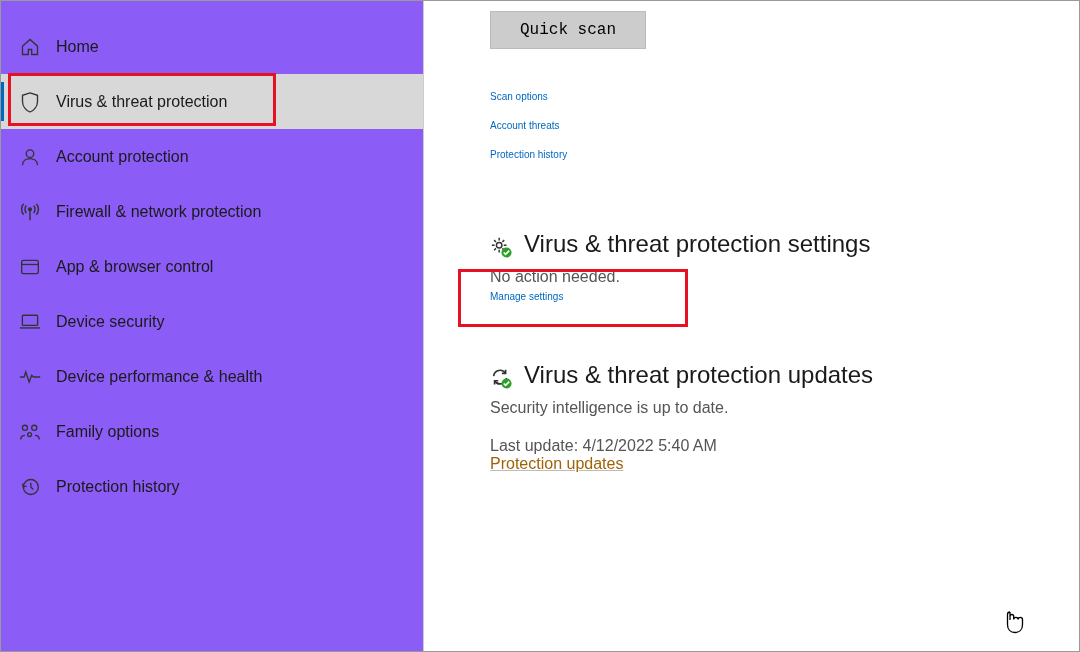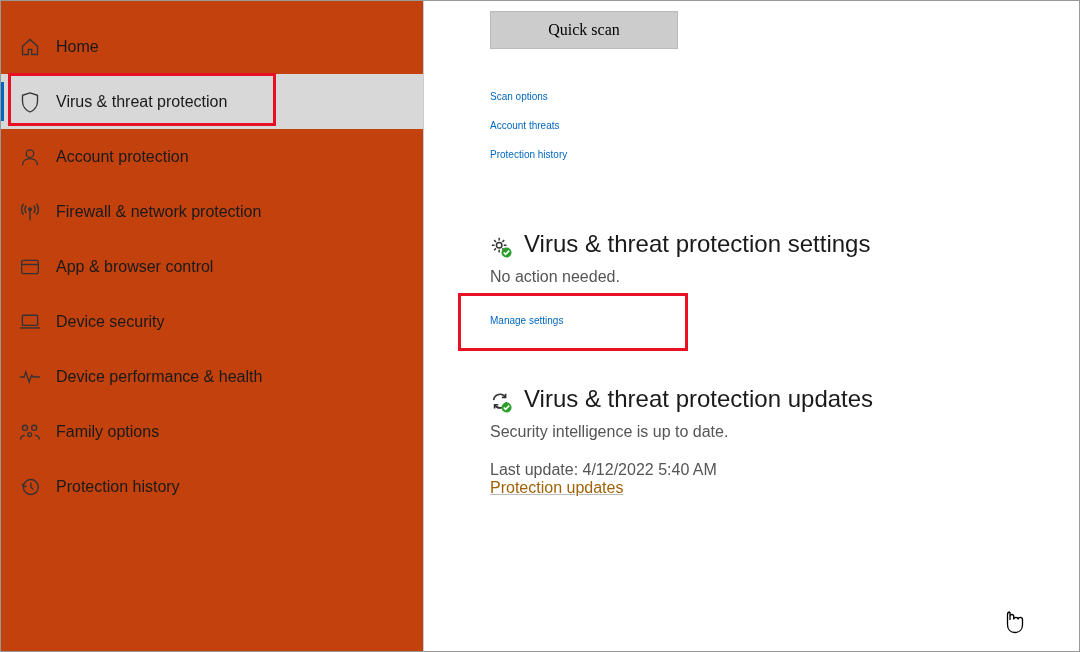--- a/index.html
+++ b/index.html
@@ -9,21 +9,21 @@
       color: #1a1a1a;
       width: 1080px;
       height: 652px;
       overflow: hidden;
       border: 1px solid #999;
       display: flex;
       background: #fff;
     }
     .sidebar {
       width: 423px;
-      background: #c2410c;
+      background: #8b5cf6;
       border-right: 1px solid #ccc;
       padding-top: 18px;
       text-align: center;
     }
     .sidebar-item {
       display: flex;
       align-items: center;
       height: 55px;
       padding-left: 18px;
       cursor: pointer;
@@ -63,27 +63,27 @@
       font-size: 16px;
       color: #1a1a1a;
     }
     .main {
       flex: 1;
       padding-left: 66px;
       padding-top: 10px;
       position: relative;
     }
     .quick-scan-btn {
-      width: 188px;
+      width: 156px;
       height: 38px;
       background: #cccccc;
       border: 1px solid #bbb;
       font-size: 16px;
       cursor: pointer;
-      font-family: Liberation Serif, serif;
+      font-family: Liberation Mono, monospace;
     }
     .link {
       color: #0067c0;
       font-size: 10px;
       cursor: pointer;
       margin-top: 16px;
       display: inline-block;
     }
     .link-group {
       margin-top: 26px;
@@ -110,21 +110,20 @@
     }
     .section-status {
       font-size: 16px;
       color: #555;
       margin-top: 10px;
     }
     .section-status.sub {
       margin-top: 20px;
     }
     .manage-settings-wrap {
-      margin-top: 24px;
       position: relative;
     }
     .red-outline-manage {
       position: absolute;
       border: 3px solid #e81123;
       left: -32px;
       top: -17px;
       width: 230px;
       height: 58px;
       pointer-events: none;

